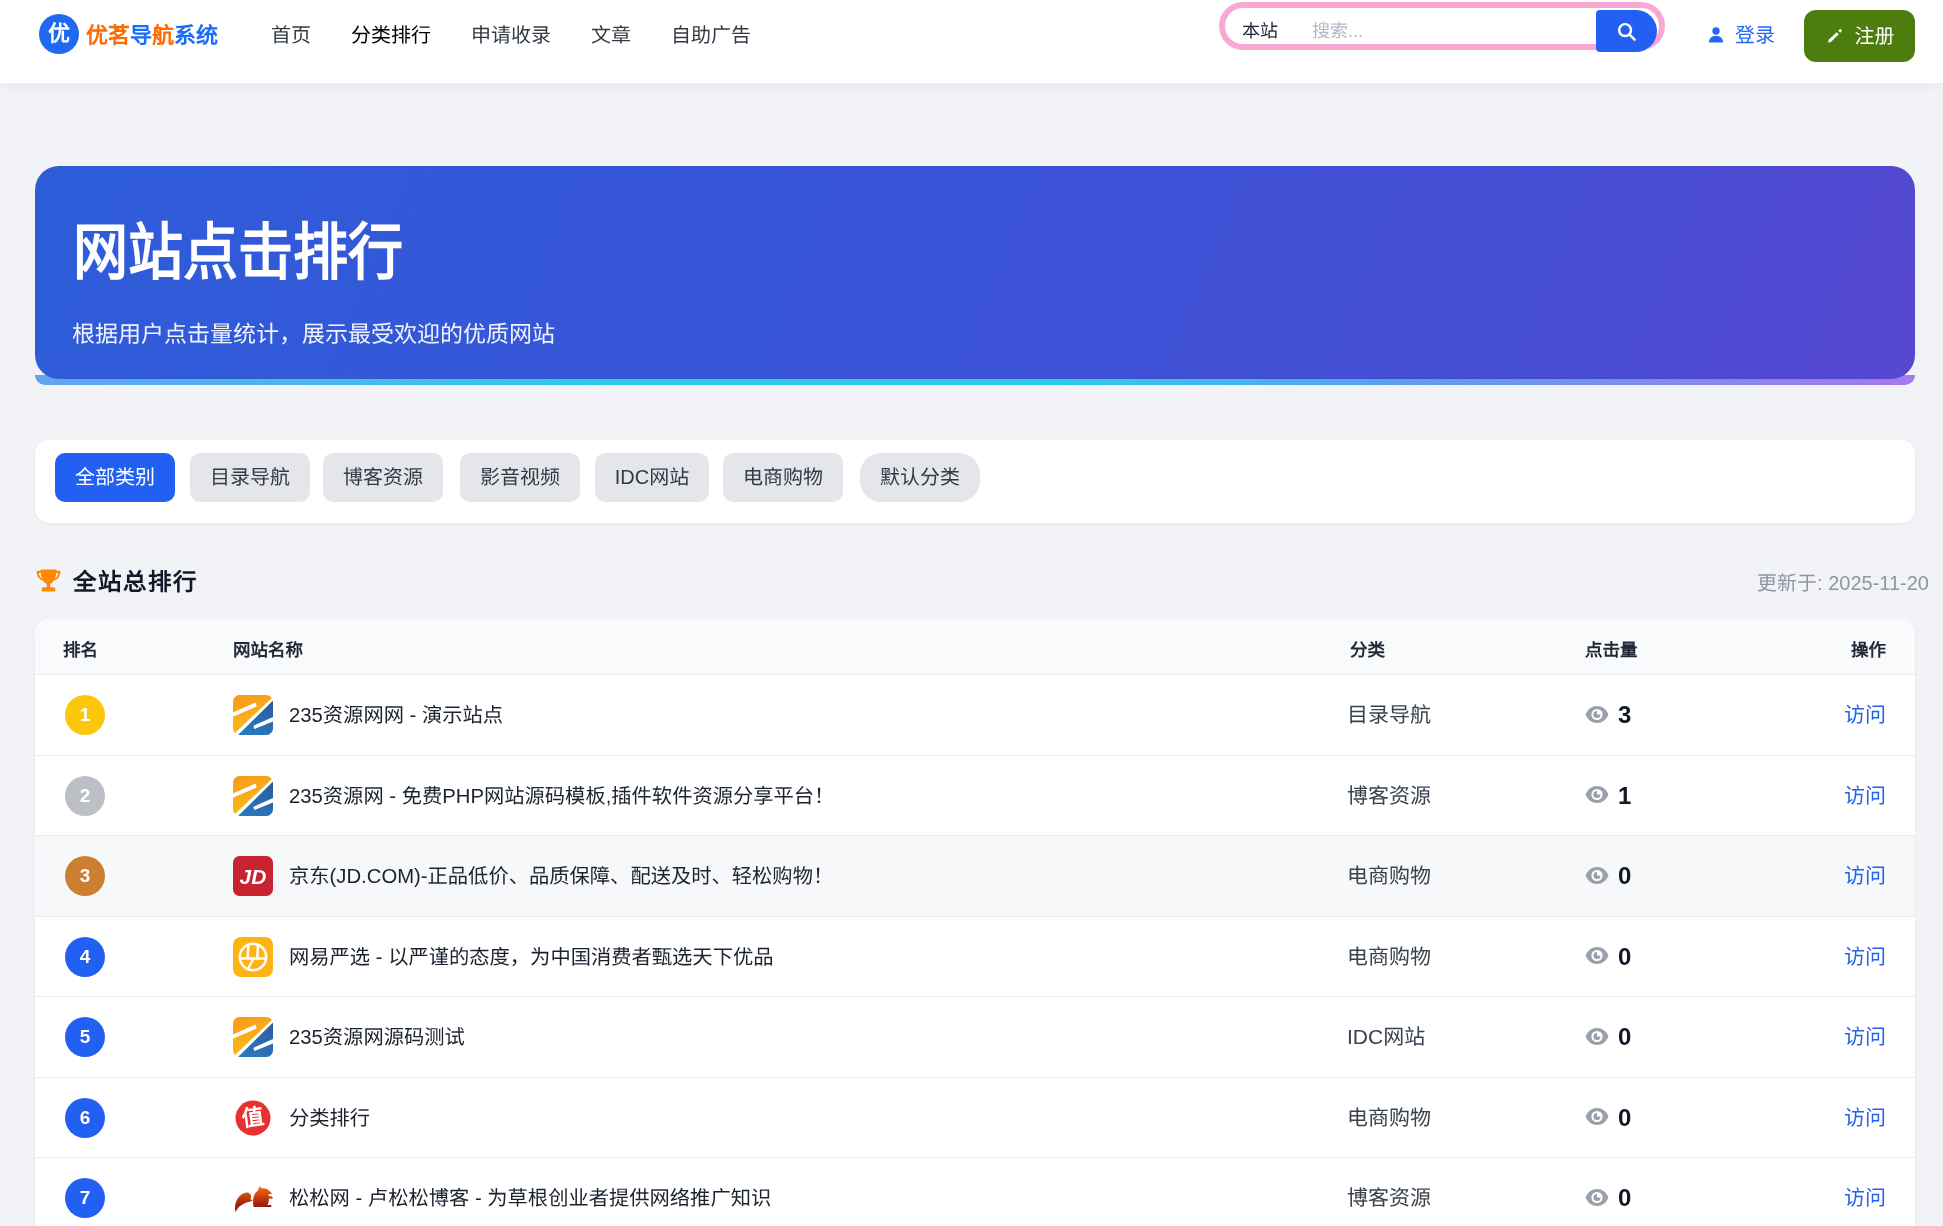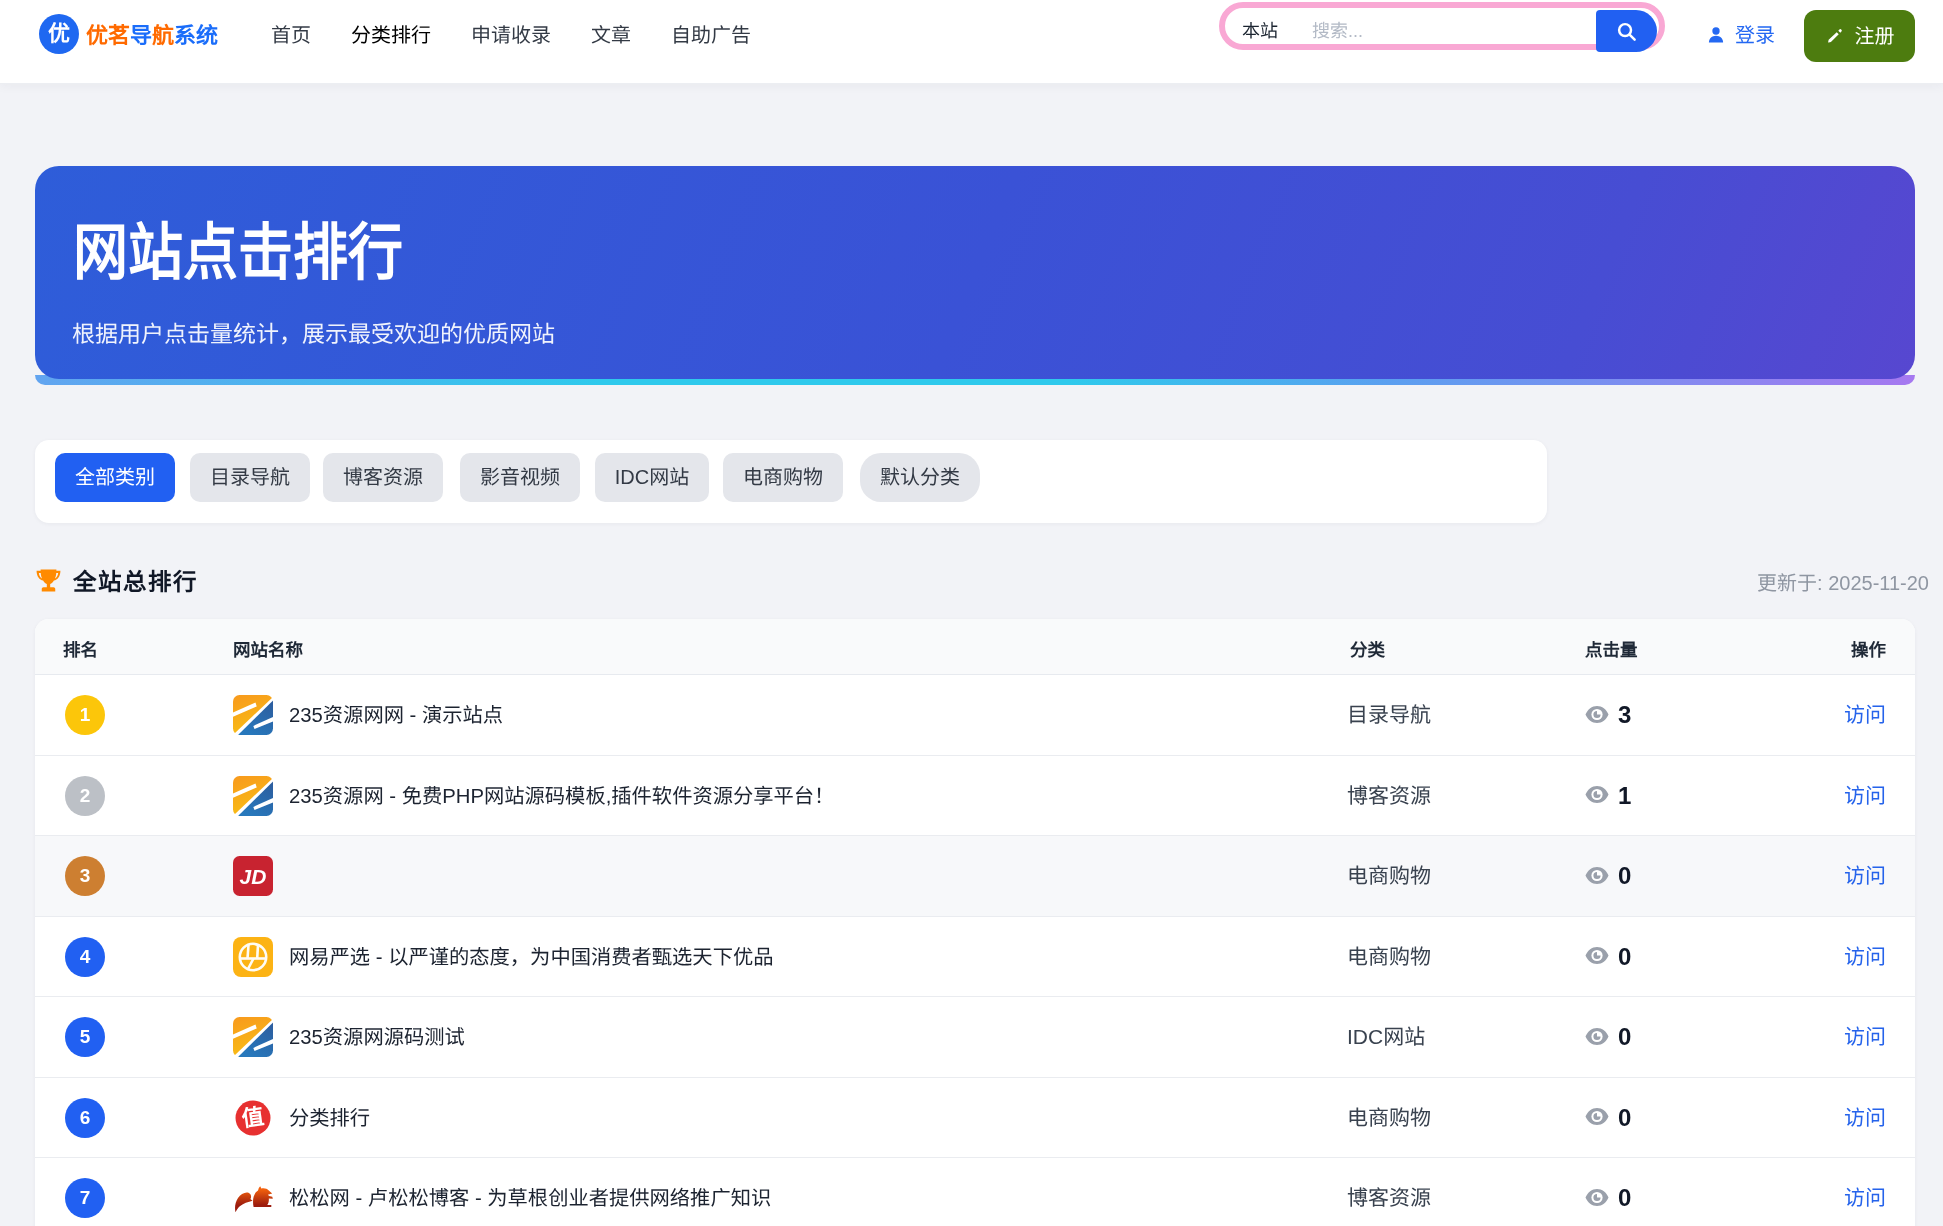--- a/index.html
+++ b/index.html
@@ -31,21 +31,21 @@
 
 .banner { position:absolute; left:35px; top:166px; width:1880px; height:213px; border-radius:24px;
   background:linear-gradient(112deg,#2e5dd9 0%,#3a52d6 50%,#474dd3 82%,#5747d0 100%); }
 .banner::after { content:""; position:absolute; left:0; right:0; bottom:-6px; height:10px; z-index:-1;
   border-radius:0 0 24px 24px;
   background:linear-gradient(90deg,#62a4f0 0%,#2fc9ec 30%,#2fc9ec 55%,#5b9ff0 72%,#a678f0 100%); }
 .banner h1 { position:absolute; left:38px; top:36px; color:#fff; font-size:55px; font-weight:700; letter-spacing:0; transform:scaleY(1.13); transform-origin:0 0; }
 .banner p { position:absolute; left:37px; top:149px; color:rgba(255,255,255,.93); font-size:23px; }
 
 
-.filters { position:absolute; left:35px; top:440px; width:1512px; height:83px; background:#fff; border-radius:14px; box-shadow:0 1px 4px rgba(30,41,59,.05); }
+.filters { position:absolute; left:35px; top:440px; width:1880px; height:83px; background:#fff; border-radius:14px; box-shadow:0 1px 4px rgba(30,41,59,.05); }
 .filters .fbtn { position:absolute; top:13px; height:49px; line-height:49px; border-radius:10px; background:#e4e6eb; color:#333a45; font-size:20px; text-align:center; }
 .filters .fbtn.act { background:#2160f2; color:#fff; }
 
 
 .sechead { position:absolute; left:35px; top:566px; width:1894px; height:30px; }
 .sechead svg { position:absolute; left:0; top:1px; }
 .sechead .t { position:absolute; left:38px; top:-3px; font-size:23.5px; font-weight:700; color:#111827; letter-spacing:1.5px; }
 .sechead .d { position:absolute; right:0; top:1px; font-size:20px; color:#8f96a2; }
 
 
@@ -183,20 +183,21 @@
       </svg>
     <span class="clicks">1</span>
     <a class="visit" href="#">访问</a>
   </div>
   <div class="row hov" style="top:217px;">
     <div class="badge b-3">3</div>
     <svg class="fav" viewBox="0 0 40 40">
         <rect width="40" height="40" rx="6.5" fill="#c82330"></rect>
         <text x="20" y="27.5" font-family="Liberation Sans, sans-serif" font-size="21" font-weight="bold" font-style="italic" fill="#fff" text-anchor="middle">JD</text>
       </svg>
+    <span class="sname">京东(JD.COM)-正品低价、品质保障、配送及时、轻松购物！</span>
     <span class="cat">电商购物</span>
     <svg class="eye" width="24" height="19" viewBox="0 0 24 19">
         <path d="M12 1C7 1 2.6 4.3.5 9.5 2.6 14.7 7 18 12 18s9.4-3.3 11.5-8.5C21.4 4.3 17 1 12 1z" fill="#9aa0ab"></path>
         <circle cx="12" cy="9.5" r="5.6" fill="#fff"></circle>
         <path d="M12,5.9 A3.6,3.6 0 1 0 15.6,9.5 H12 Z" fill="#9aa0ab"></path>
       </svg>
     <span class="clicks">0</span>
     <a class="visit" href="#">访问</a>
   </div>
   <div class="row" style="top:297.5px;">

